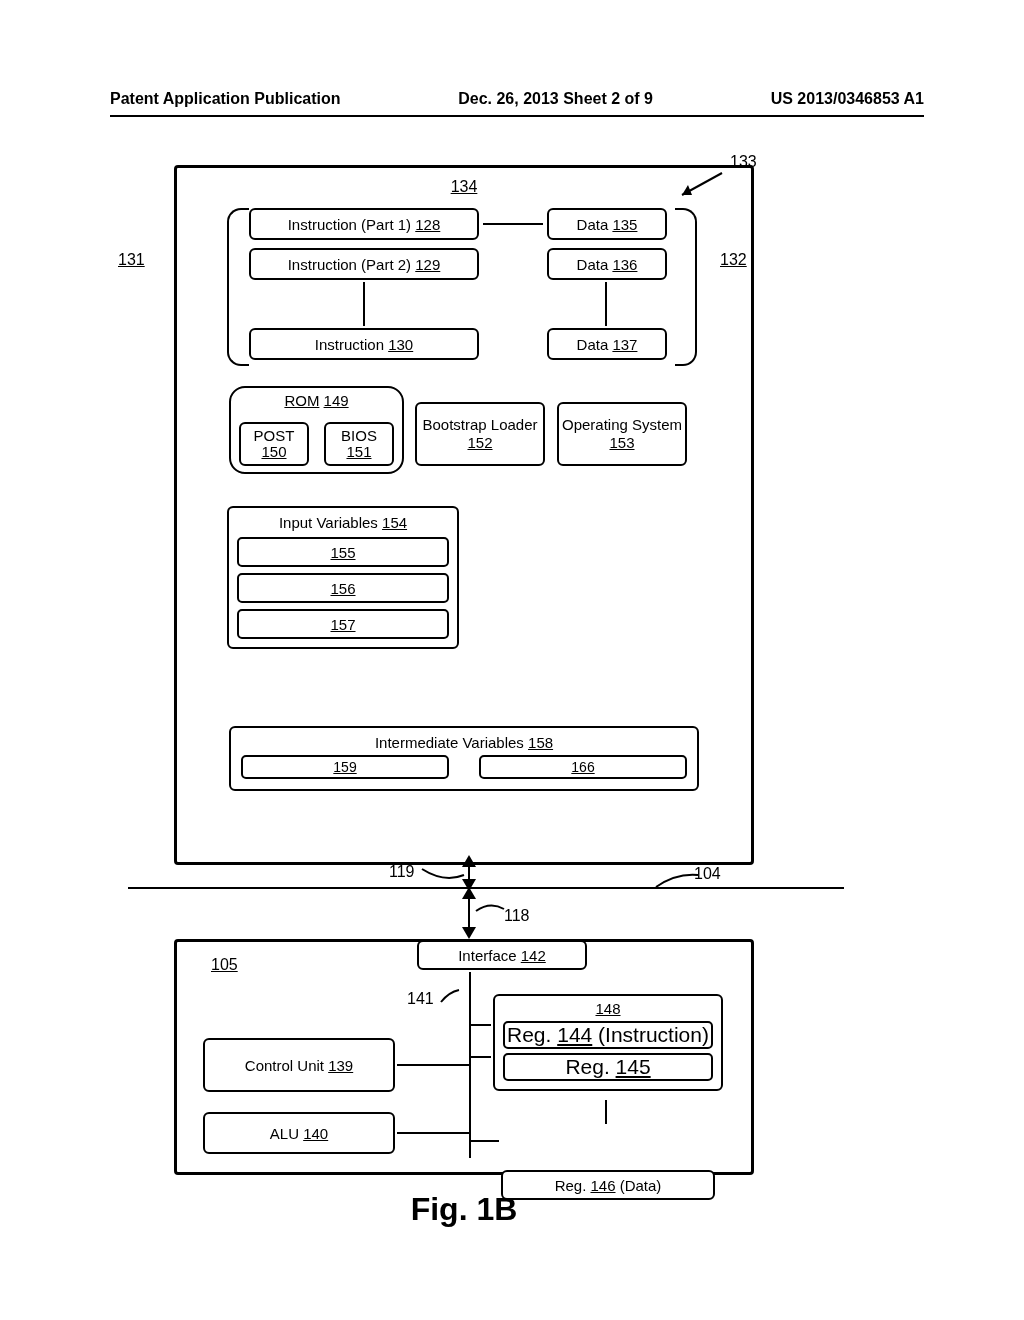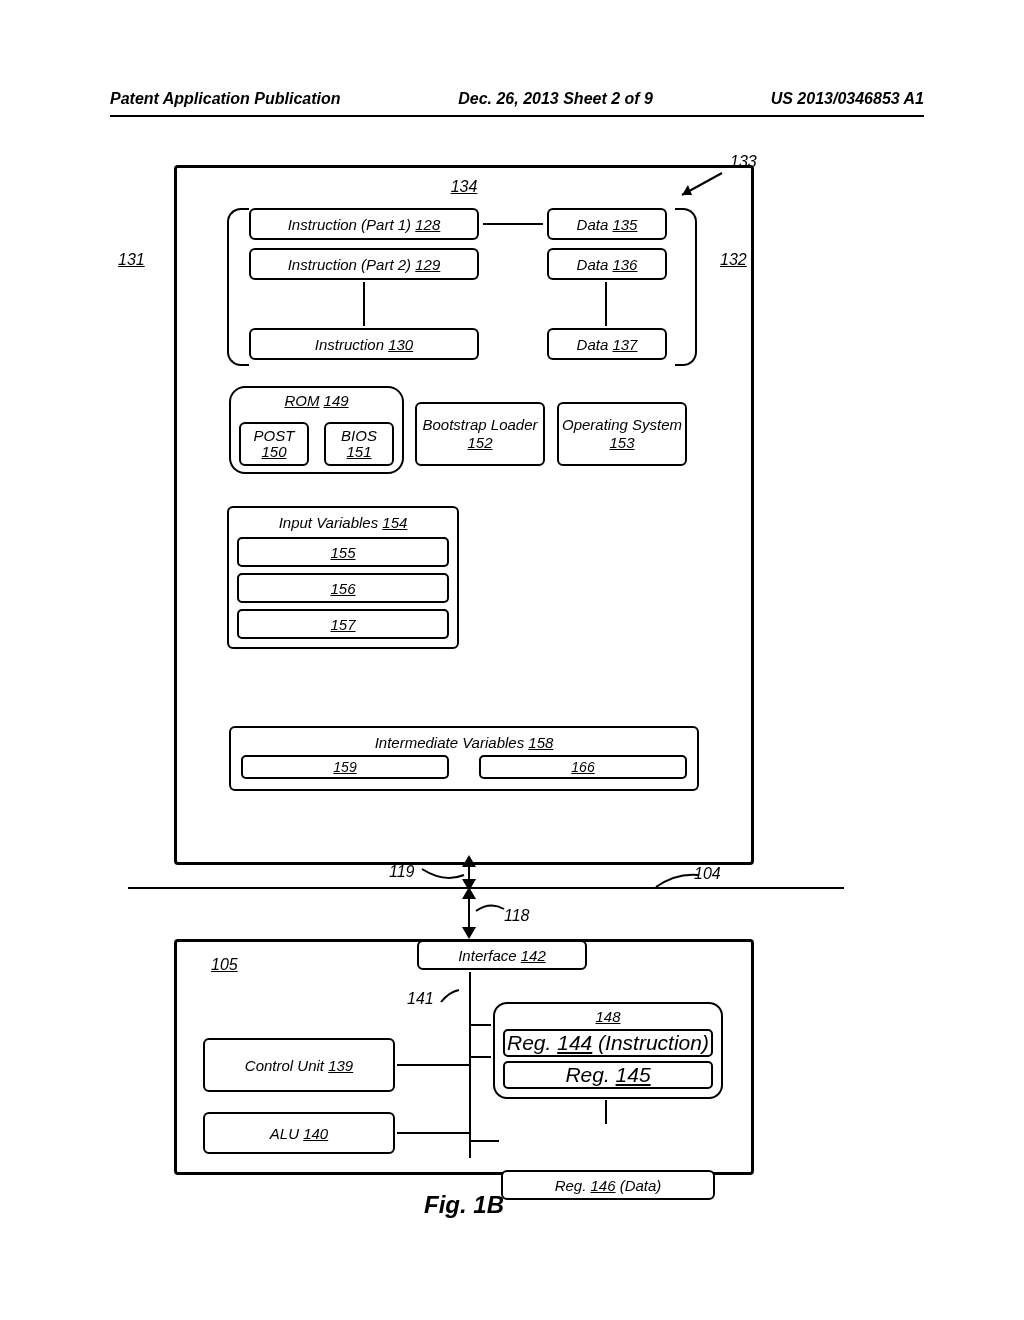--- a/index.html
+++ b/index.html
@@ -8,21 +8,20 @@
     background: #fff;
     font-family: Arial, Helvetica, sans-serif;
     color: #000;
     width: 1024px;
   }
   .page {
     width: 1024px;
     height: 1320px;
     position: relative;
     padding: 90px 84px 40px 110px;
-    font-style: italic;
   }
   .hdr {
     position: absolute;
     top: 90px;
     left: 110px;
     right: 100px;
     display: flex;
     justify-content: space-between;
     font-size: 16px;
     font-weight: bold;
@@ -53,21 +52,21 @@
     align-items: center;
     justify-content: center;
     font-size: 15px;
   }
   .u { text-decoration: underline; }
   .lbl { font-size: 16px; position: absolute; }
   .figcap {
     position: absolute;
     left: 0; right: 0;
     text-align: center;
-    font-size: 24px;
+    font-size: 32px;
     font-weight: bold;
   }
 
   
   #topc { height: 700px; }
   #top134 { position:absolute; top:10px; left:0; right:0; text-align:center; font-size:16px; }
 
   .instr { position:absolute; left:72px; width:230px; height:32px; }
   .data  { position:absolute; left:370px; width:120px; height:32px; }
 
@@ -97,21 +96,21 @@
   .vline { position:absolute; width:2px; background:#000; }
   .arrowU, .arrowD { position:absolute; width:0; height:0; }
   .arrowU { border-left:7px solid transparent; border-right:7px solid transparent; border-bottom:12px solid #000; }
   .arrowD { border-left:7px solid transparent; border-right:7px solid transparent; border-top:12px solid #000; }
 
   
   #botc { position:absolute; top:938px; left:0; width:580px; height:236px; }
   #iface { position:absolute; top:-2px; left:240px; width:170px; height:30px; }
   #cu { position:absolute; top:96px; left:26px; width:192px; height:54px; }
   #alu { position:absolute; top:170px; left:26px; width:192px; height:42px; }
-  #reg148 { position:absolute; top:60px; left:316px; width:230px; border:2px solid #000; border-radius:14px; padding:4px 8px 8px; }
+  #reg148 { position:absolute; top:52px; left:316px; width:230px; border:2px solid #000; border-radius:6px; padding:4px 8px 8px; }
   #reg148 .vh { text-align:center; font-size:15px; }
   .rrow { border:2px solid #000; border-radius:5px; height:28px; margin-top:4px; display:flex; align-items:center; justify-content:center; font-size:21px; }
   #r146 { position:absolute; top:184px; left:324px; width:214px; height:30px;margin-top:44px; }
 
   .thinline { position:absolute; background:#000; }
 </style>
 </head>
 <body>
 
 <div class="page">

